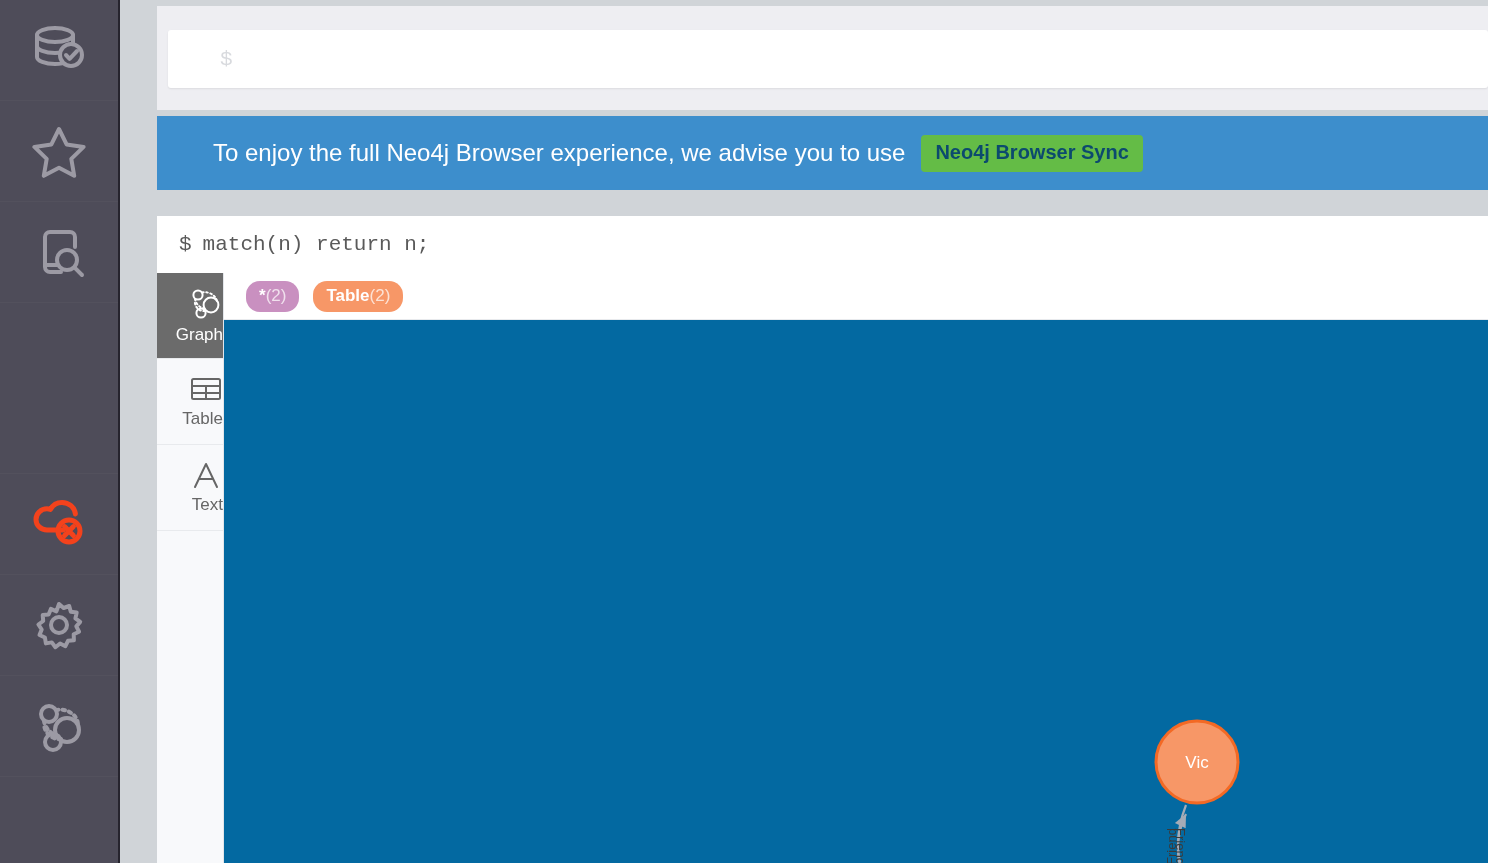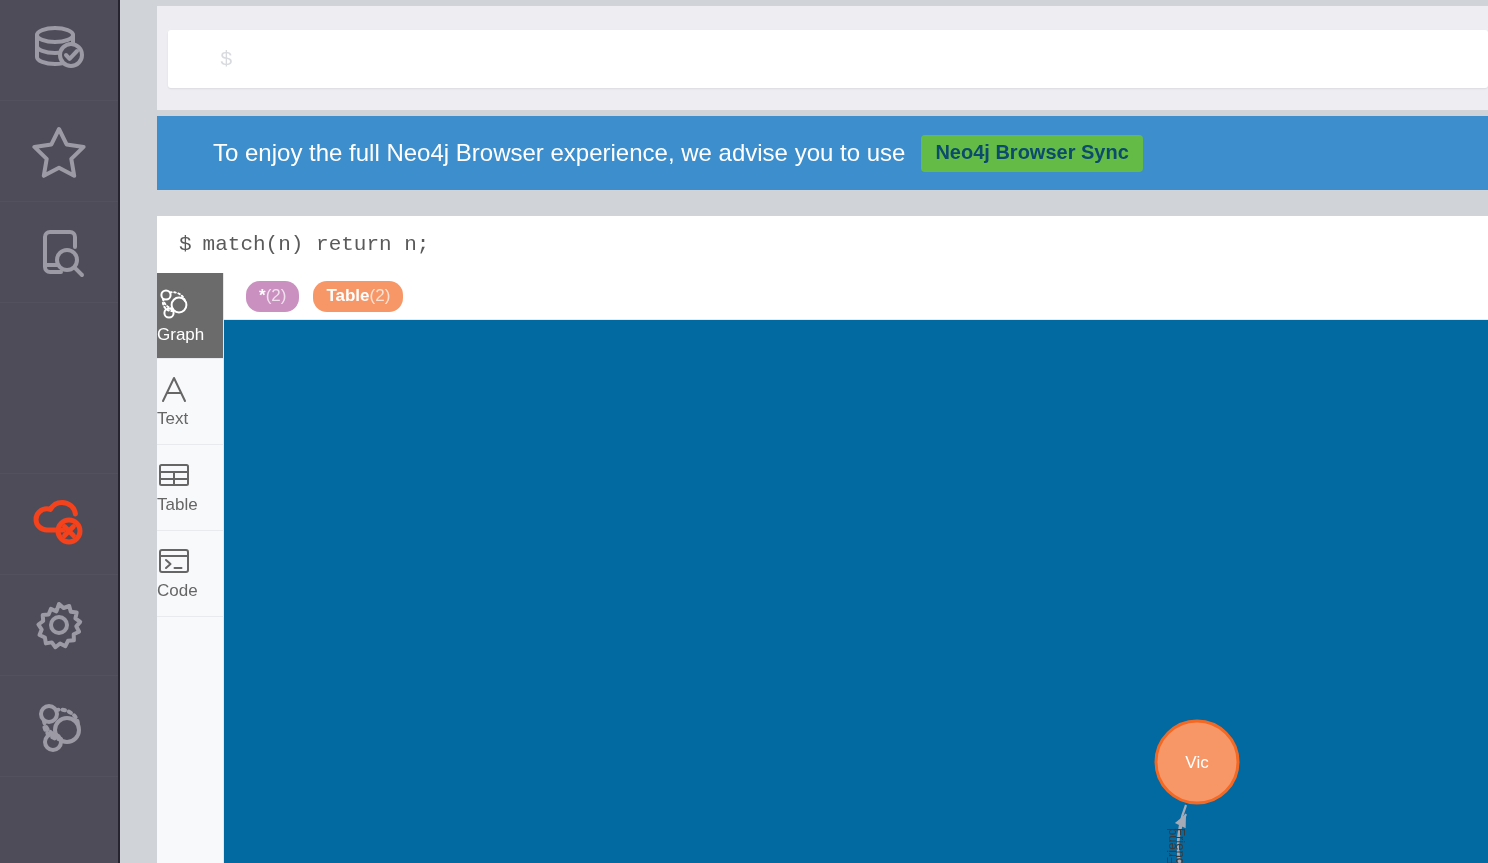--- a/index.html
+++ b/index.html
@@ -139,21 +139,21 @@
   
   #view-tabs {
     position: absolute; left: 0; top: 57px;
     width: 67px; height: 590px;
     background: #f8f9fb;
     border-right: 1px solid #e3e6ea;
   }
   .view-tab {
     height: 86px;
     display: flex; flex-direction: column;
-    align-items: flex-start; justify-content: center;
+    align-items: flex-end; justify-content: center;
     gap: 5px;
     color: #666666;
     font-size: 17px;
     border-bottom: 1px solid #e8eaed;
     cursor: pointer;
     background: #f8f9fb;
   }
   .view-tab.active { background: #6b6b6b; color: #ffffff; }
   .view-tab svg { display: block; }
   .tab-ico  { stroke: #666666; stroke-width: 2; fill: none;
@@ -309,46 +309,36 @@
               <circle class="tab-ico" cx="12" cy="26" r="4.6"></circle>
               <path class="tab-ico" stroke-dasharray="1.6 2.6" d="M13 5.5 C21 4 28 9.5 28 15.5 M16 24 C10 24.5 6 20 5.8 15 M6 12 C7 17 11 21 16 22"></path>
             </svg>
           </span>
           <span>Graph</span>
         </div>
 
         <div class="view-tab">
           <span>
             <svg width="34" height="30" viewBox="0 0 34 30">
-              <path class="tab-ico" d="M6 27 L17 4 L28 27 M10.5 19 h13"></path>
-            </svg>
-          </span>
-          <span>Text</span>
-        </div>
-
-        <div class="view-tab">
-          <span>
-            <svg width="34" height="30" viewBox="0 0 34 30">
               <rect class="tab-ico" x="3" y="5" width="28" height="20" rx="1.5"></rect>
               <path class="tab-ico" d="M3 12 h28 M3 19 h28 M17 12 v13"></path>
             </svg>
           </span>
           <span>Table</span>
         </div>
 
         <div class="view-tab">
           <span>
             <svg width="34" height="30" viewBox="0 0 34 30">
-              <rect class="tab-ico" x="3" y="4" width="28" height="22" rx="2"></rect>
-              <path class="tab-ico" d="M3 10 h28"></path>
-              <path class="tab-ico" d="M9 14 l4.5 4 L9 22 M17.5 22 h7"></path>
+              <path class="tab-ico" d="M6 27 L17 4 L28 27 M10.5 19 h13"></path>
             </svg>
           </span>
-          <span>Code</span>
+          <span>Text</span>
         </div>
+
       </div>
 
       <div id="graph-canvas">
         <svg id="graph-svg" viewBox="0 0 1264 543">
             <g>
               <path d="M 962 568 Q 946 526.5 962 494" class="rel-path"></path>
               <polygon points="962,494 961.6411317295838,508.3133229392929 950.8750836170973,503.0131146377611" class="rel-head"></polygon>
               <text x="952" y="526.5" class="rel-label" transform="rotate(-90 952 526.5)">Friend</text>
             </g>
             <g>

